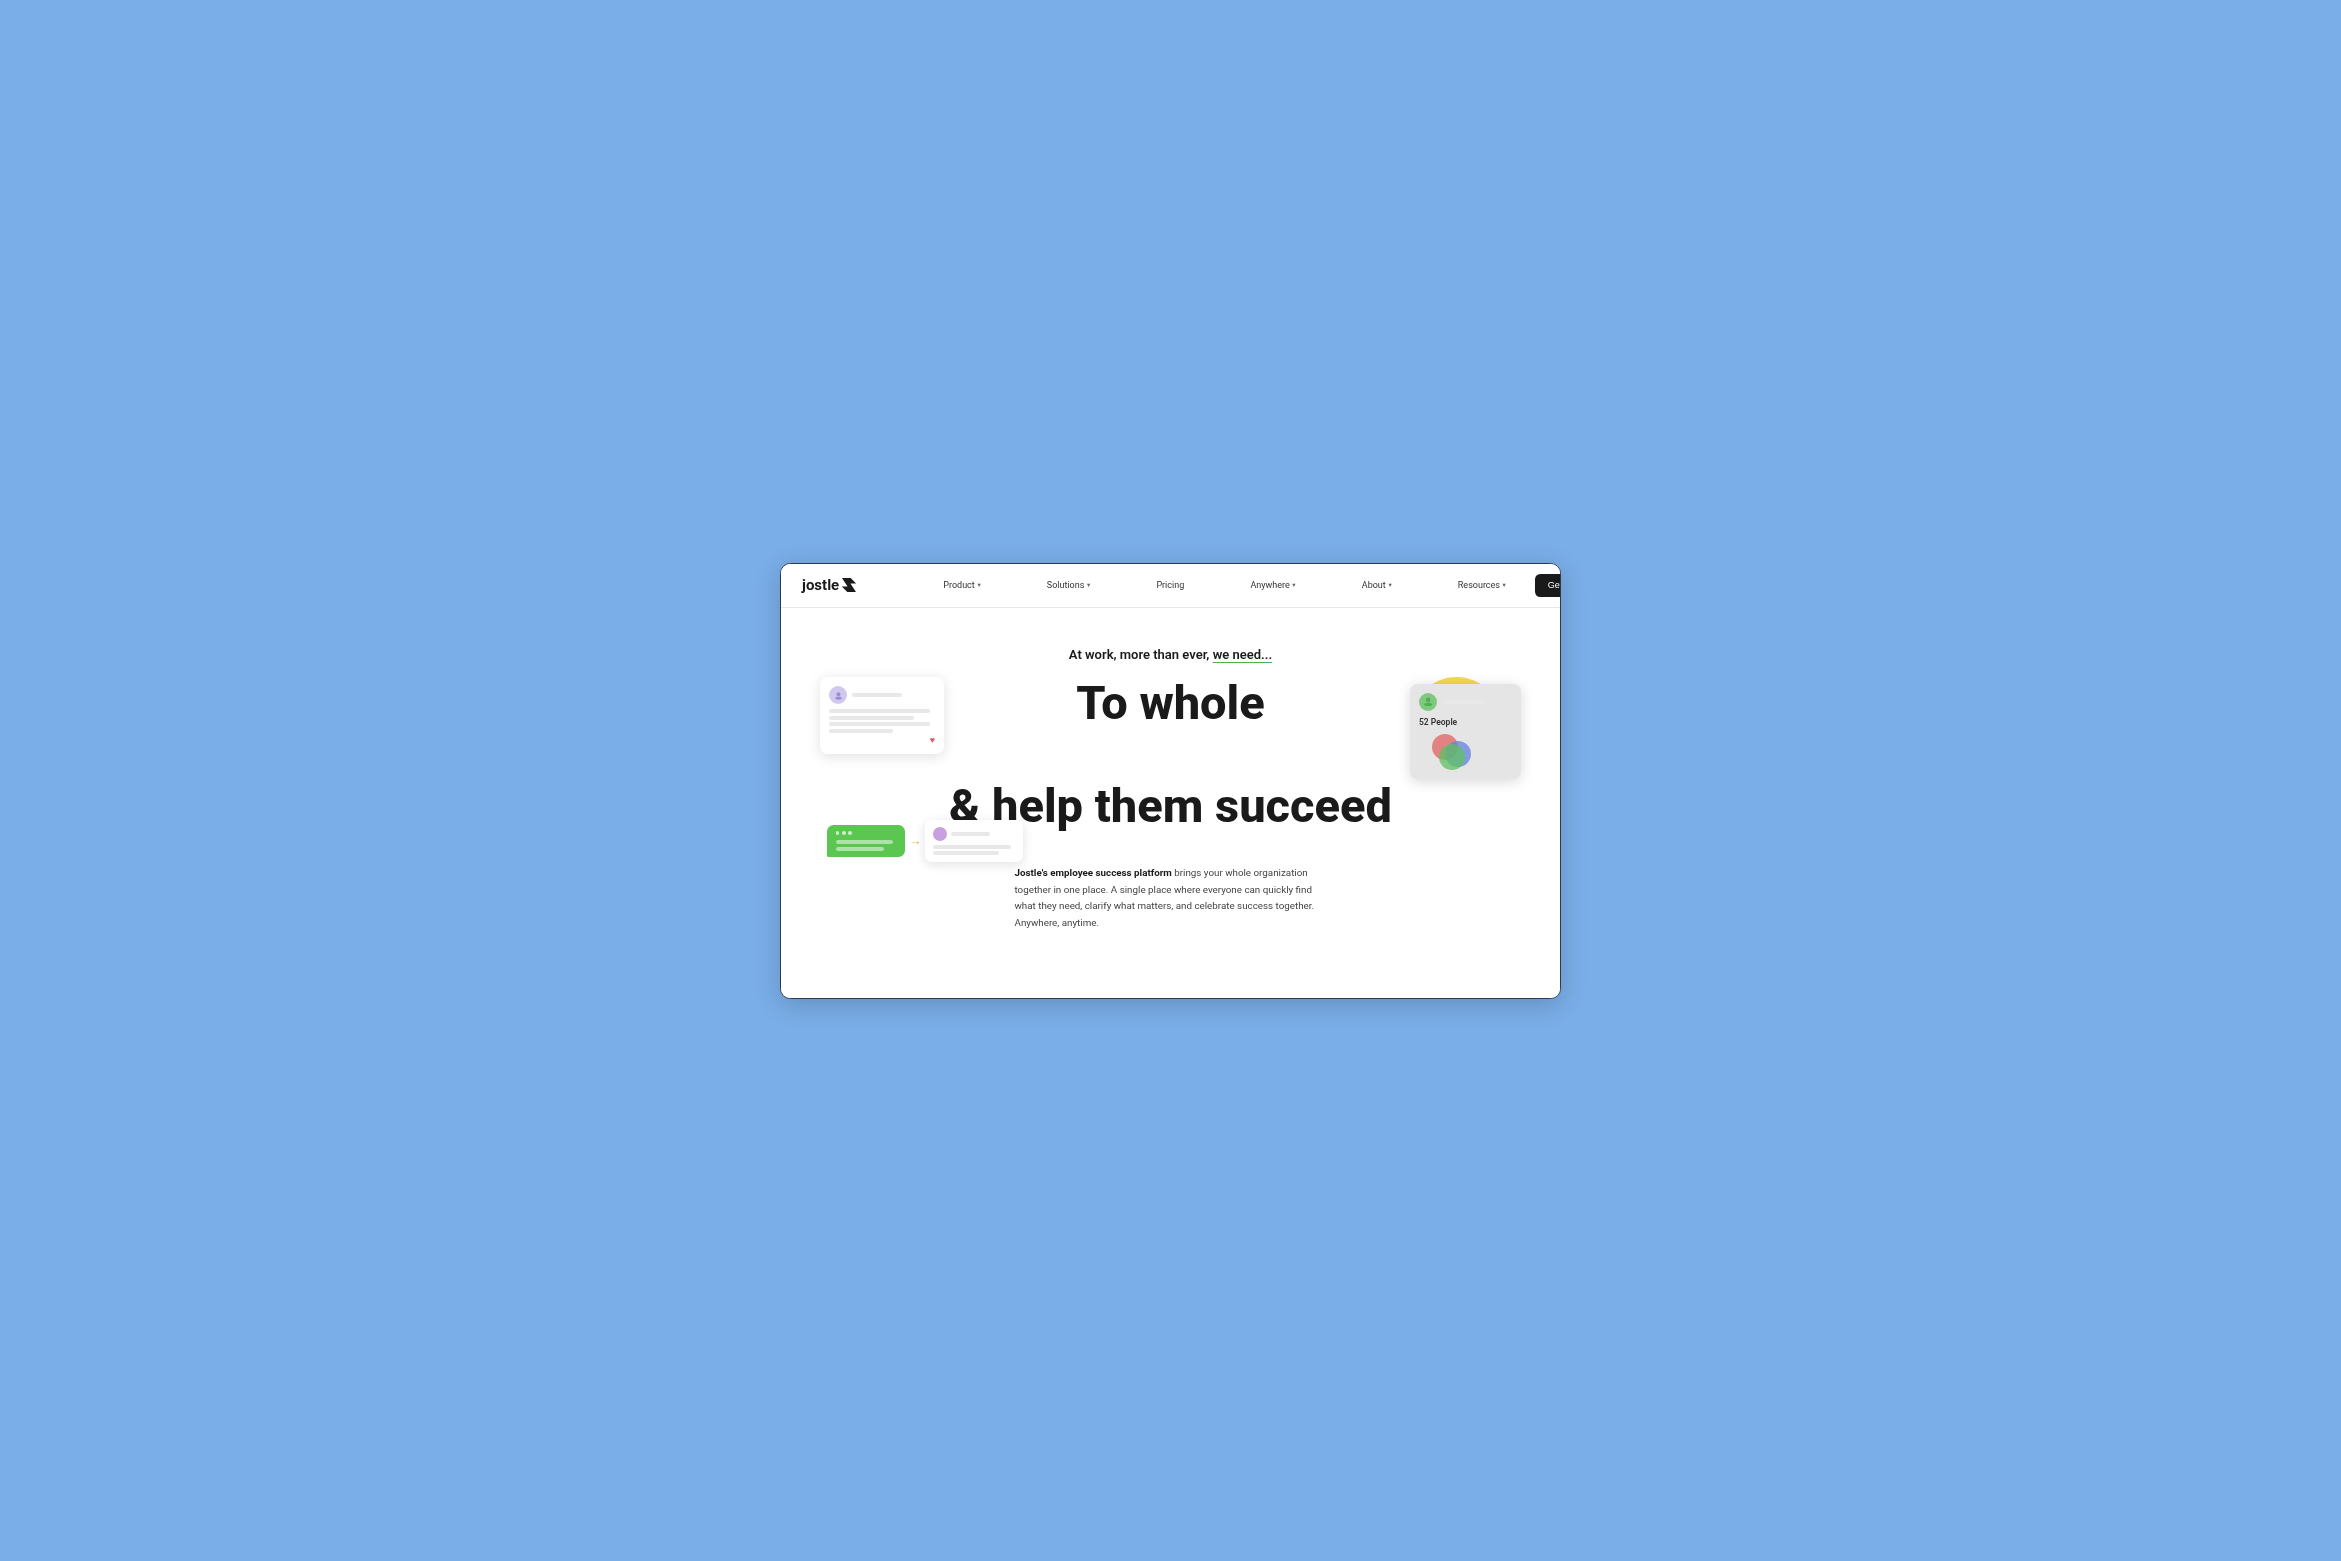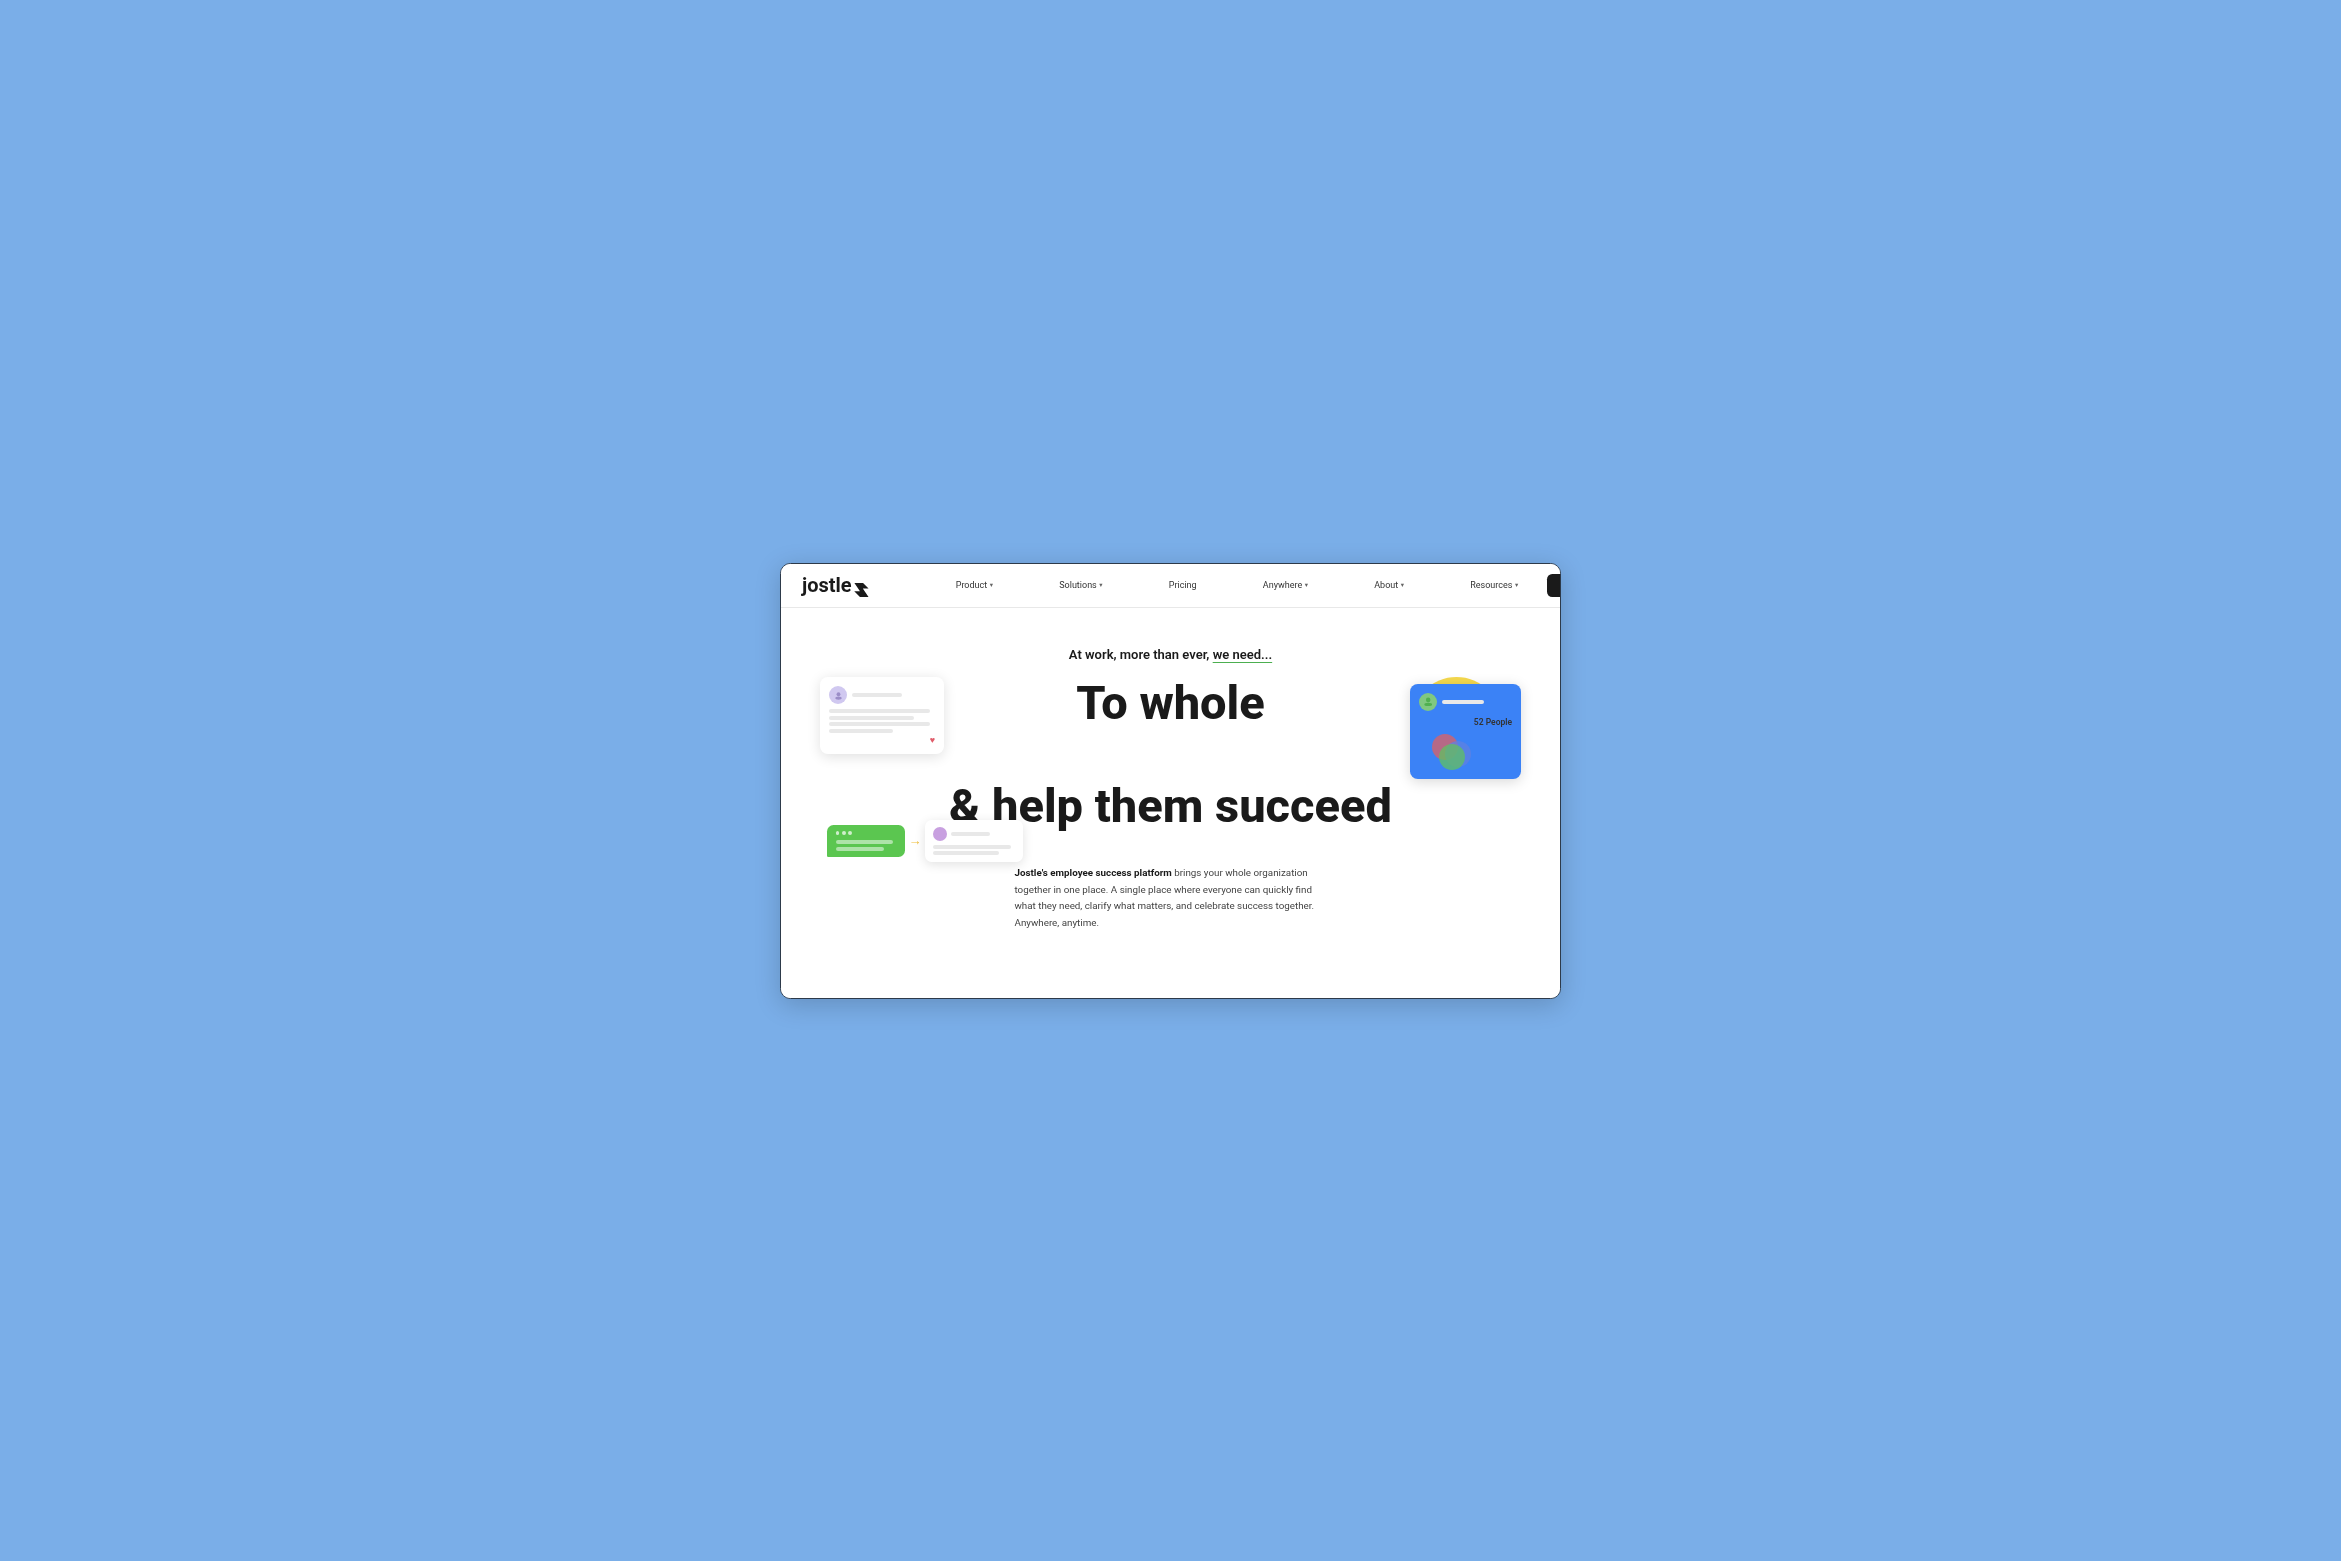--- a/index.html
+++ b/index.html
@@ -30,22 +30,22 @@
       align-items: center;
       padding: 0 21px;
       height: 44px;
       border-bottom: 0.7px solid #e8e8e8;
       background: white;
       gap: 21px;
     }
 
     .logo {
       display: flex;
-      align-items: flex-end;
-      font-size: 20px;
+      align-items: center;
+      font-size: 15px;
       font-weight: 700;
       color: #1a1a1a;
       text-decoration: none;
       margin-right: 10.4px;
       flex-shrink: 0;
     }
 
     .logo-icon {
       display: inline-block;
       width: 14.3px;
@@ -280,28 +280,27 @@
       height: 91px;
       border-radius: 50%;
       background: #f5d94e;
       position: absolute;
       top: -6.5px;
       right: 19.5px;
       z-index: 1;
     }
 
     .people-card {
-      background: #3b82f6;
+      background: #e5e5e5;
       border-radius: 7.8px;
       box-shadow: 0 2.6px 13px rgba(0,0,0,0.15);
       padding: 9px;
       width: 111px;
       position: relative;
       z-index: 2;
-      text-align: right;
     }
 
     .people-card-header {
       display: flex;
       align-items: center;
       gap: 5.2px;
       margin-bottom: 6.5px;
     }
 
     .people-avatar {

